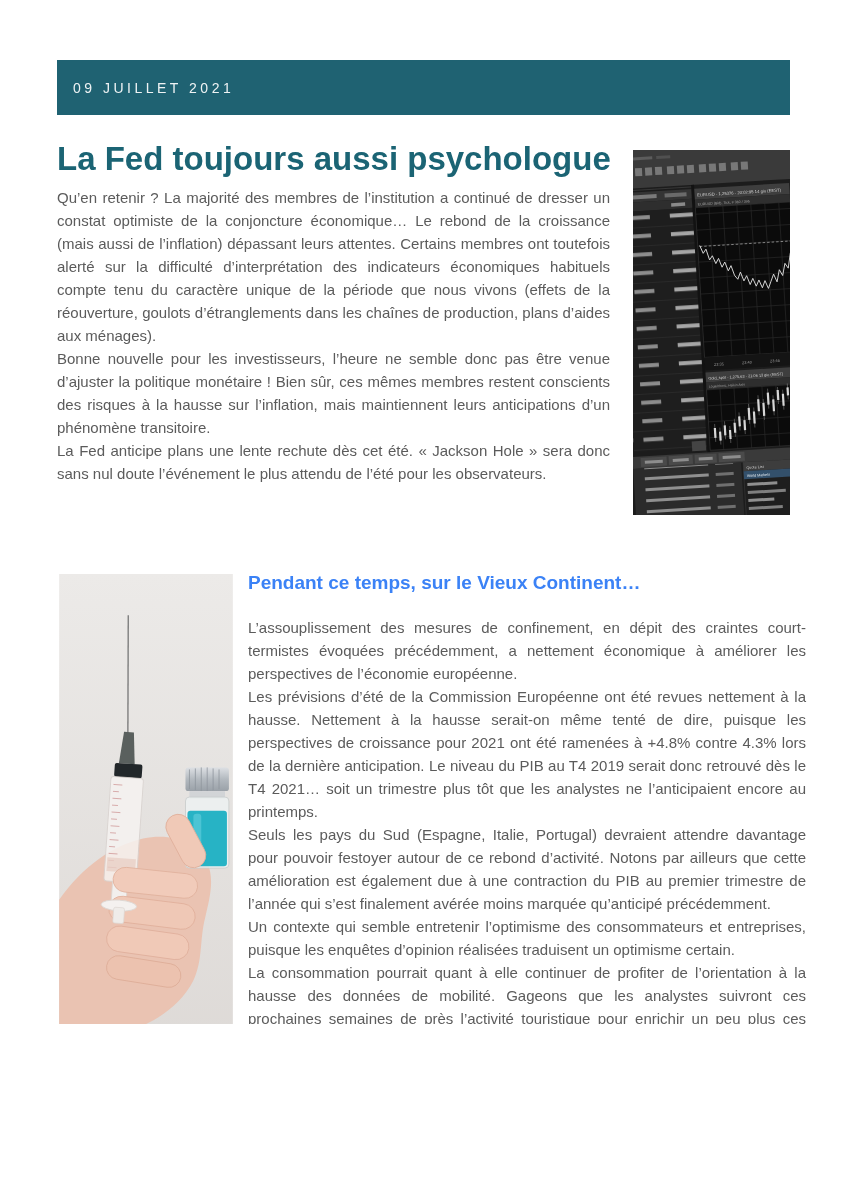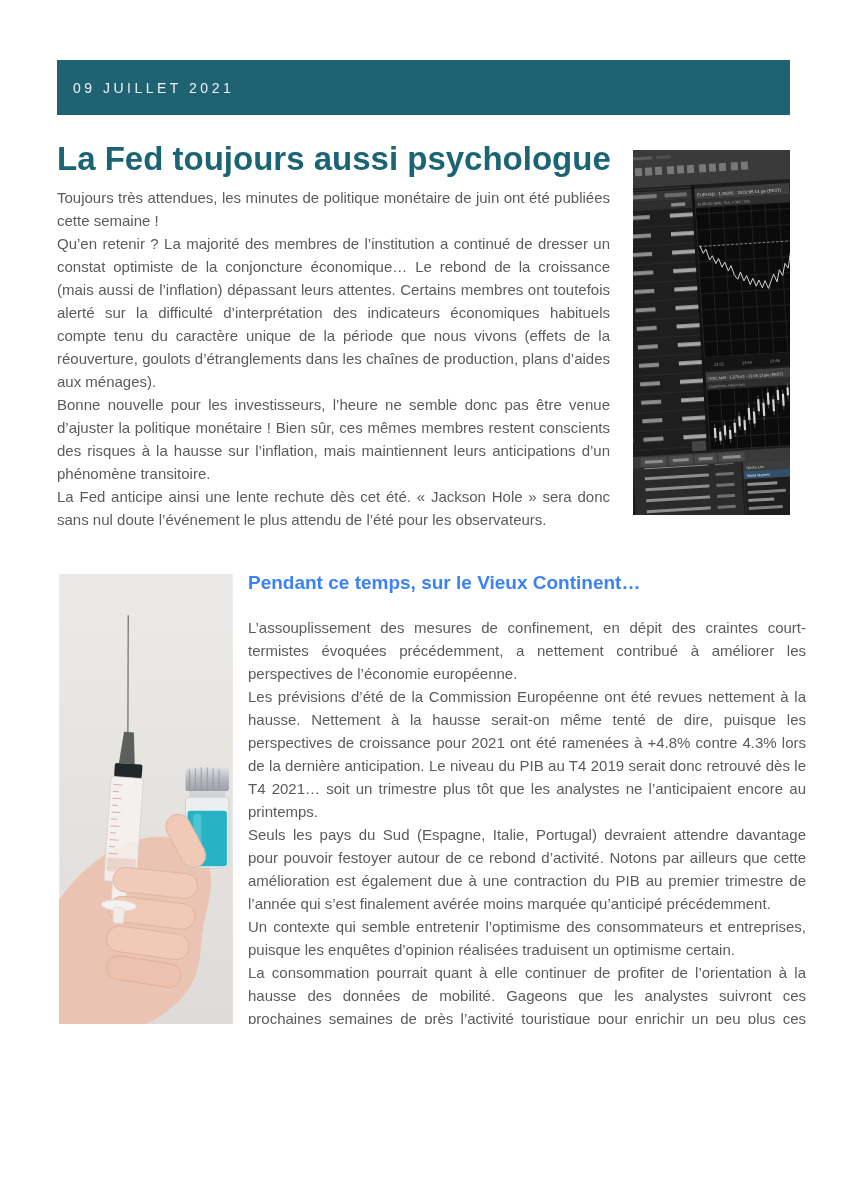--- a/index.html
+++ b/index.html
@@ -35,24 +35,23 @@
 
 <div class="page">
 
   <header class="banner">
     <span class="banner-date">09 JUILLET 2021</span>
   </header>
 
   <h1 class="h1">La Fed toujours aussi psychologue</h1>
 
   <section class="article1 bodytext">
-    <p>Toujours très attendues, les minutes de politique monétaire de juin ont été publiées cette semaine !</p>
     <p>Qu’en retenir ? La majorité des membres de l’institution a continué de dresser un constat optimiste de la conjoncture économique… Le rebond de la croissance (mais aussi de l’inflation) dépassant leurs attentes. Certains membres ont toutefois alerté sur la difficulté d’interprétation des indicateurs économiques habituels compte tenu du caractère unique de la période que nous vivons (effets de la réouverture, goulots d’étranglements dans les chaînes de production, plans d’aides aux ménages).</p>
     <p>Bonne nouvelle pour les investisseurs, l’heure ne semble donc pas être venue d’ajuster la politique monétaire ! Bien sûr, ces mêmes membres restent conscients des risques à la hausse sur l’inflation, mais maintiennent leurs anticipations d’un phénomène transitoire.</p>
-    <p>La Fed anticipe ainsi une lente rechute dès cet été. « Jackson Hole » sera donc sans nul doute l’événement le plus attendu de l’été pour les observateurs.</p>
+    <p>La Fed anticipe plans une lente rechute dès cet été. « Jackson Hole » sera donc sans nul doute l’événement le plus attendu de l’été pour les observateurs.</p>
   </section>
 
   <figure class="market-fig">
     <svg width="157" height="365" viewBox="0 0 157 365">
       <defs>
         <pattern id="qrows" width="74" height="18.5" patternUnits="userSpaceOnUse">
           <rect width="74" height="18.5" fill="#1e1e1e"></rect>
           <rect y="17.6" width="74" height="0.9" fill="#2a2a2a"></rect>
           <rect x="4" y="6" width="20" height="4" fill="#8d8d8d"></rect>
           <rect x="44" y="6" width="24" height="4" fill="#a6a6a6"></rect>
@@ -196,21 +195,21 @@
       <g transform="rotate(4 63 300)">
         <ellipse cx="63" cy="336" rx="18" ry="5.5" fill="#f4f1ef" stroke="#dcd6d2" stroke-width="0.9"></ellipse>
         <rect x="58" y="338" width="11" height="16" rx="2" fill="#efece9" stroke="#dcd6d2" stroke-width="0.7"></rect>
       </g>
     </svg>
   </figure>
 
   <section class="article2">
     <h2 class="h2">Pendant ce temps, sur le Vieux Continent…</h2>
     <div class="bodytext">
-      <p>L’assouplissement des mesures de confinement, en dépit des craintes court-termistes évoquées précédemment, a nettement contribué à améliorer les perspectives de l’économie européenne.</p>
+      <p>L’assouplissement des mesures de confinement, en dépit des craintes court-termistes évoquées précédemment, a nettement économique à améliorer les perspectives de l’économie européenne.</p>
       <p>Les prévisions d’été de la Commission Européenne ont été revues nettement à la hausse. Nettement à la hausse serait-on même tenté de dire, puisque les perspectives de croissance pour 2021 ont été ramenées à +4.8% contre 4.3% lors de la dernière anticipation. Le niveau du PIB au T4 2019 serait donc retrouvé dès le T4 2021… soit un trimestre plus tôt que les analystes ne l’anticipaient encore au printemps.</p>
       <p>Seuls les pays du Sud (Espagne, Italie, Portugal) devraient attendre davantage pour pouvoir festoyer autour de ce rebond d’activité. Notons par ailleurs que cette amélioration est également due à une contraction du PIB au premier trimestre de l’année qui s’est finalement avérée moins marquée qu’anticipé précédemment.</p>
       <p>Un contexte qui semble entretenir l’optimisme des consommateurs et entreprises, puisque les enquêtes d’opinion réalisées traduisent un optimisme certain.</p>
       <p>La consommation pourrait quant à elle continuer de profiter de l’orientation à la hausse des données de mobilité. Gageons que les analystes suivront ces prochaines semaines de près l’activité touristique pour enrichir un peu plus ces anticipations optimistes.</p>
     </div>
   </section>
 
   <div class="logo">
     <svg width="42" height="60" viewBox="0 0 42 60">
       <g stroke="#2f8ca1" stroke-width="0.7" fill="none">

